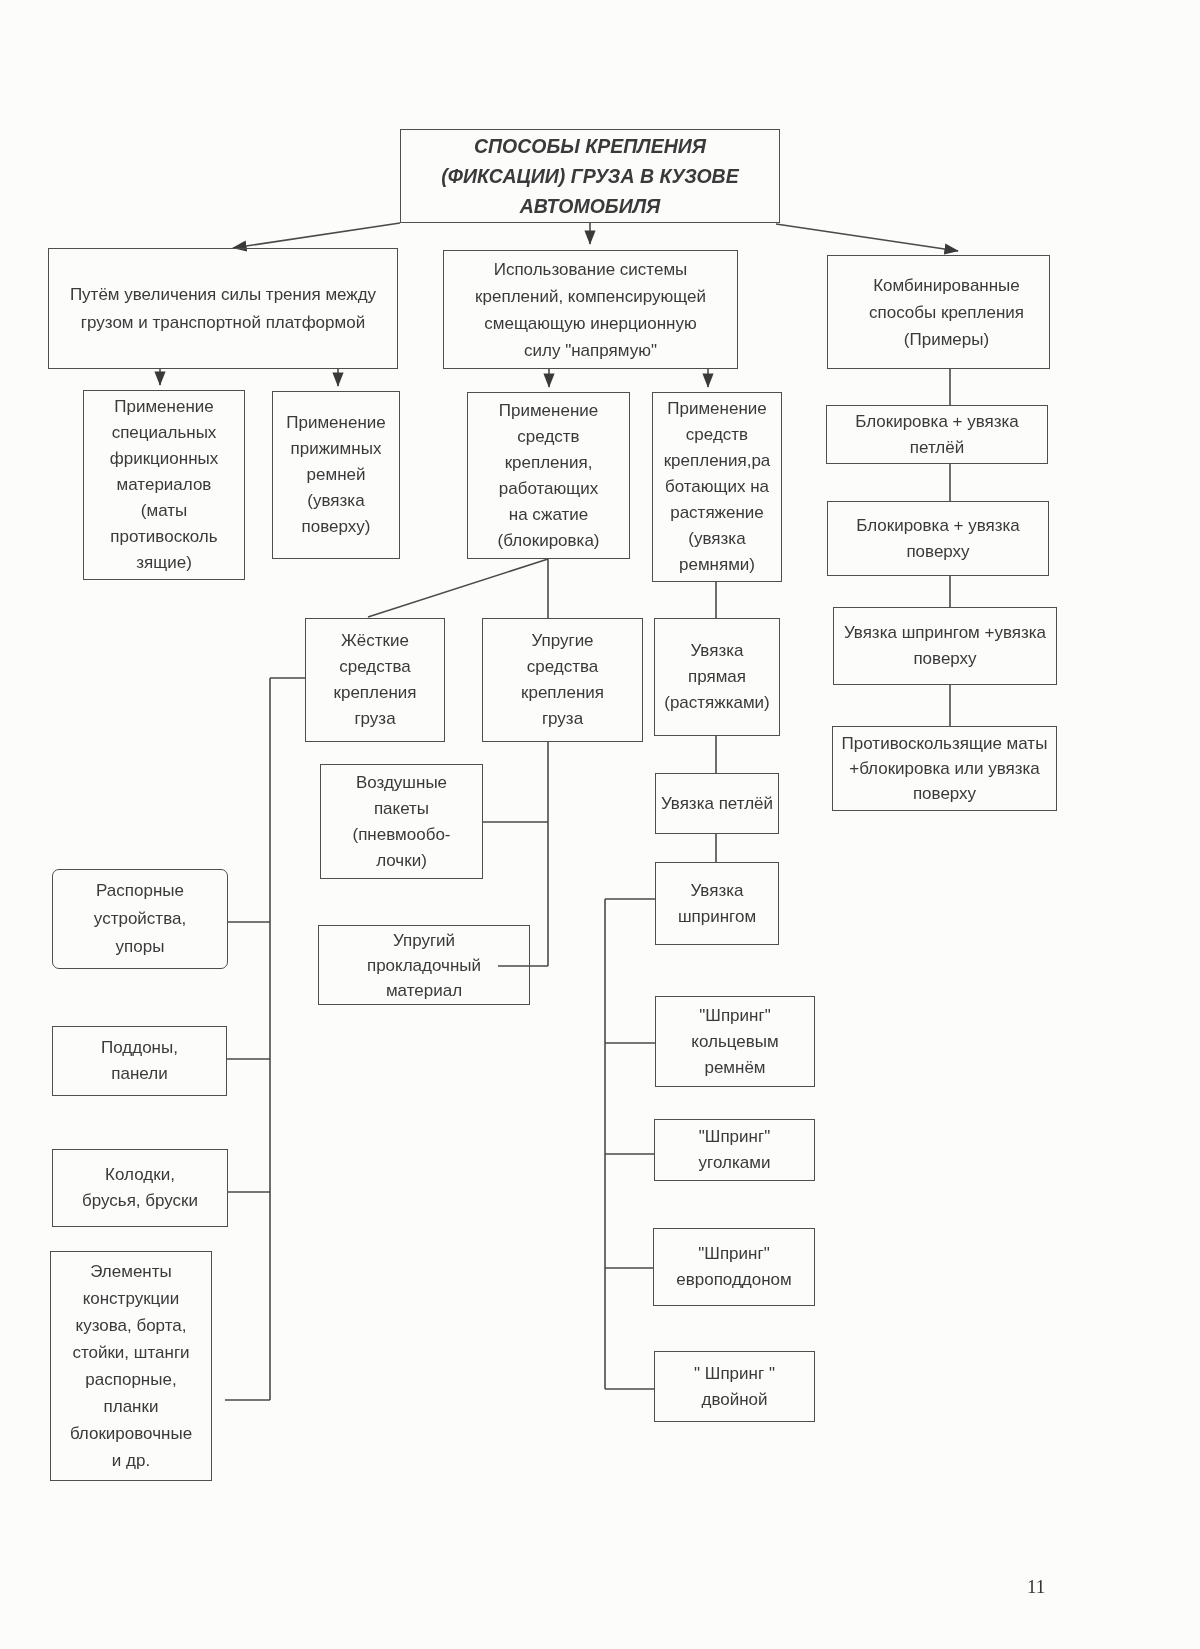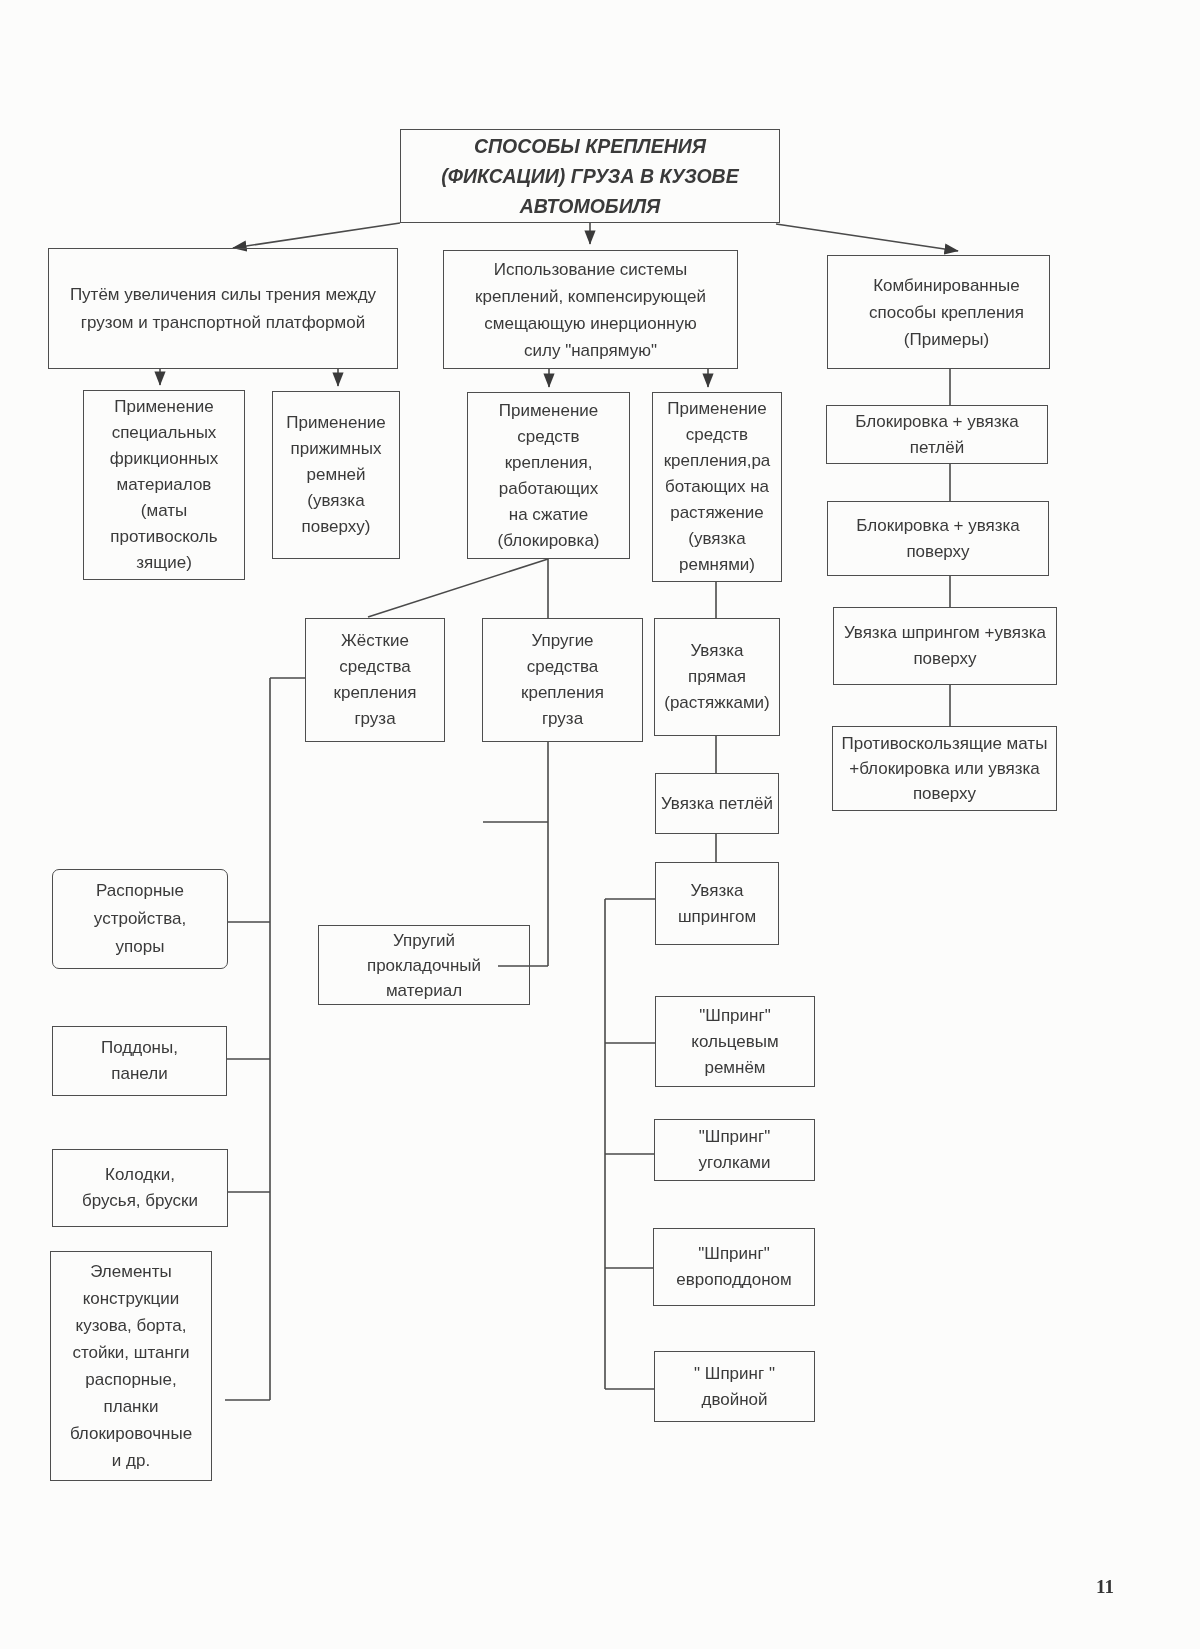--- a/index.html
+++ b/index.html
@@ -17,23 +17,23 @@
     display:flex;align-items:center;justify-content:center;
     text-align:center;white-space:pre-line;
     font-size:17px;line-height:26px;color:#3a3a3a;
     padding:2px 4px;
   }
   .title-node{font-weight:bold;font-style:italic;font-size:19.5px;line-height:30px;}
   .lh25{line-height:25px}
   .lh27{line-height:27px}
   .lh28{line-height:28px}
   .page-num{
-    position:absolute;left:1096px;top:1540px;
+    position:absolute;left:1027px;top:1540px;
     font-family:"Liberation Serif","DejaVu Serif",serif;
-    font-size:19px;color:#333;font-weight:bold;
+    font-size:19px;color:#333;
   }
 </style>
 </head>
 <body>
 
 <div id="canvas">
 
   <svg class="connectors" viewBox="0 0 1200 1649" xmlns="http://www.w3.org/2000/svg">
     <defs>
       <marker id="arrow" markerWidth="10" markerHeight="8" refX="8.5" refY="3.5" orient="auto">
@@ -129,20 +129,24 @@
 крепления
 груза</div>
   <div class="node" style="left:482px;top:582px;width:161px;height:124px;">Упругие
 средства
 крепления
 груза</div>
   <div class="node" style="left:654px;top:582px;width:126px;height:118px;">Увязка
 прямая
 (растяжками)</div>
 
+  <div class="node" style="left:320px;top:728px;width:163px;height:115px;">Воздушные
+пакеты
+(пневмообо-
+лочки)</div>
   <div class="node lh25" style="left:318px;top:889px;width:212px;height:80px;">Упругий
 прокладочный
 материал</div>
 
   <div class="node" style="left:655px;top:737px;width:124px;height:61px;">Увязка петлёй</div>
   <div class="node" style="left:655px;top:826px;width:124px;height:83px;">Увязка
 шпрингом</div>
 
   <div class="node" style="left:655px;top:960px;width:160px;height:91px;">"Шпринг"
 кольцевым

